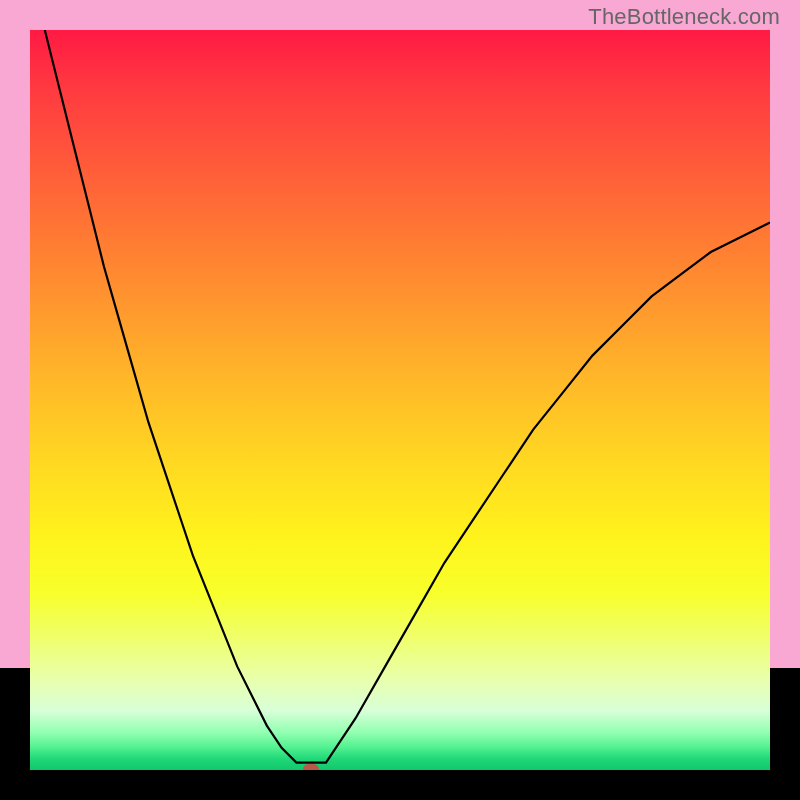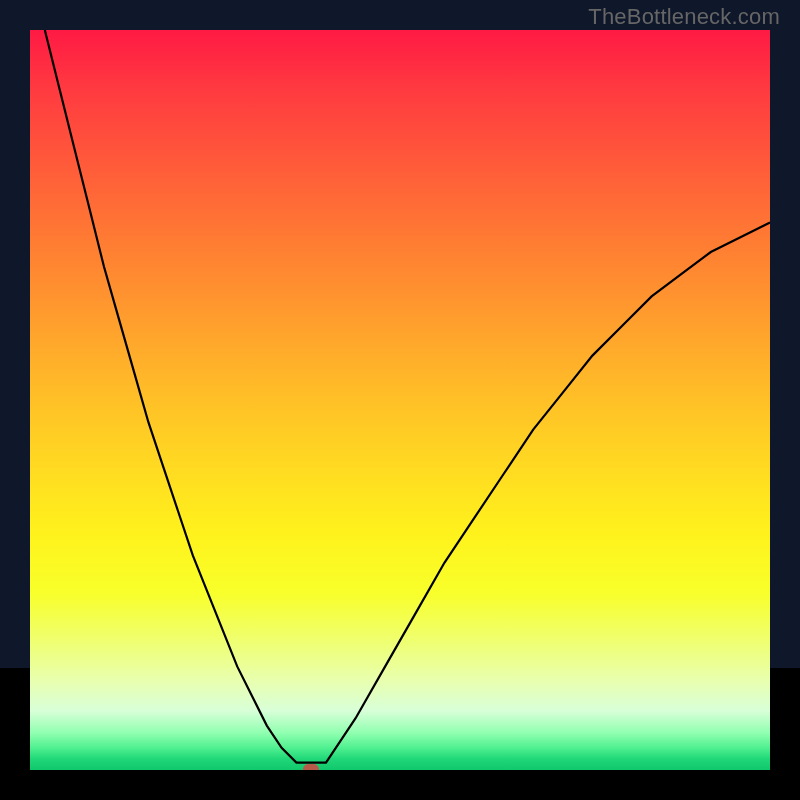--- a/index.html
+++ b/index.html
@@ -8,21 +8,21 @@
     width: 800px;
     height: 800px;
     background: #000;
     overflow: hidden;
     font-family: Arial, Helvetica, sans-serif;
   }
   .frame {
     position: relative;
     width: 800px;
     height: 668px;
-    background: #0f172a;
+    background: #f9a8d4;
   }
   .watermark {
     position: absolute;
     top: 4px;
     right: 20px;
     color: #666;
     font-size: 22px;
     font-weight: 500;
     letter-spacing: 0.2px;
     z-index: 10;

